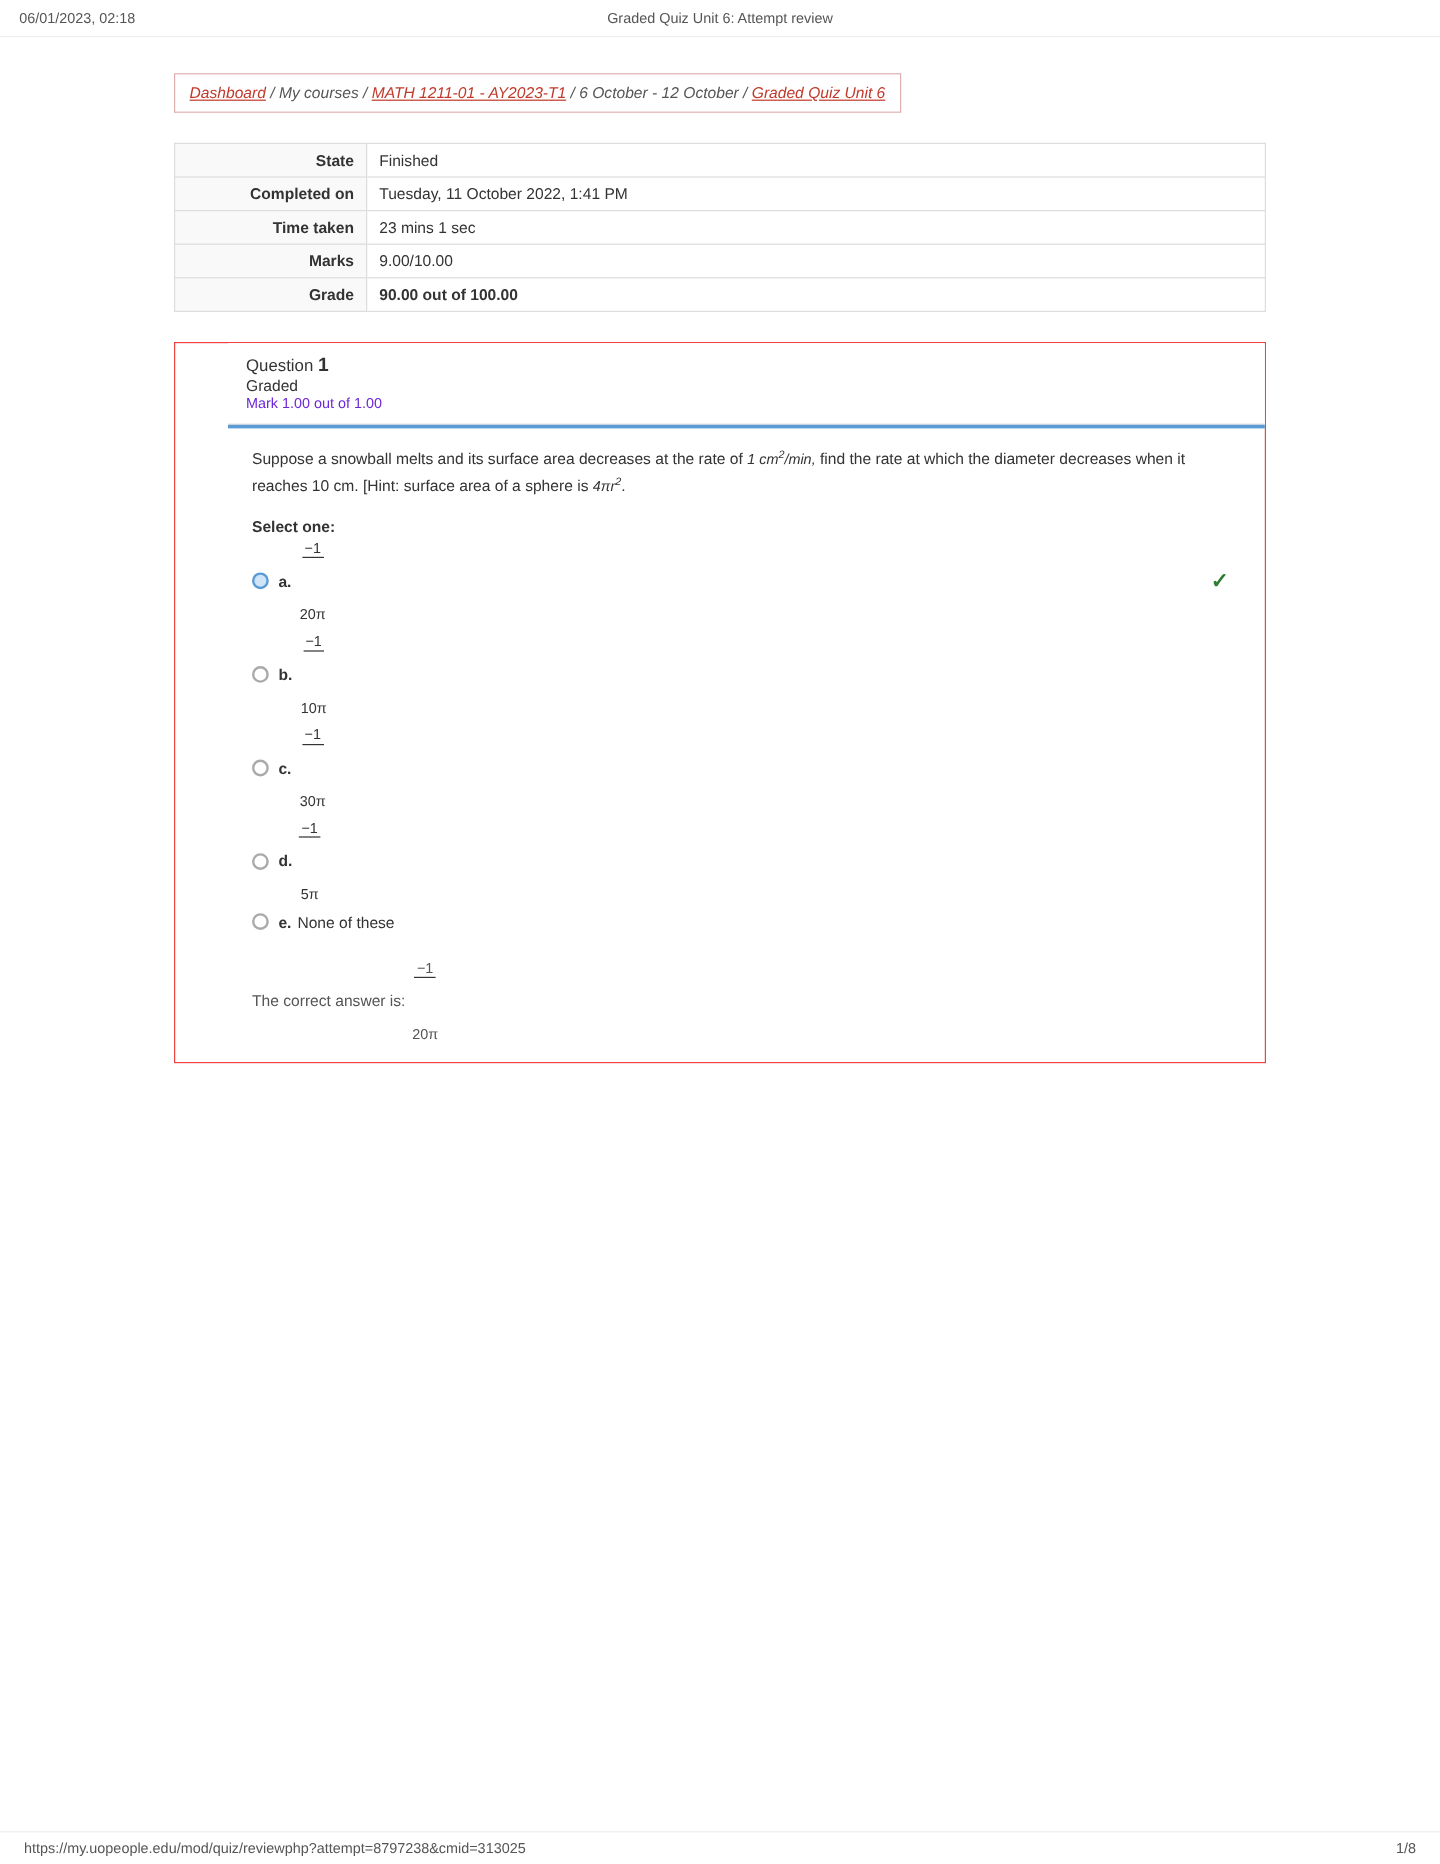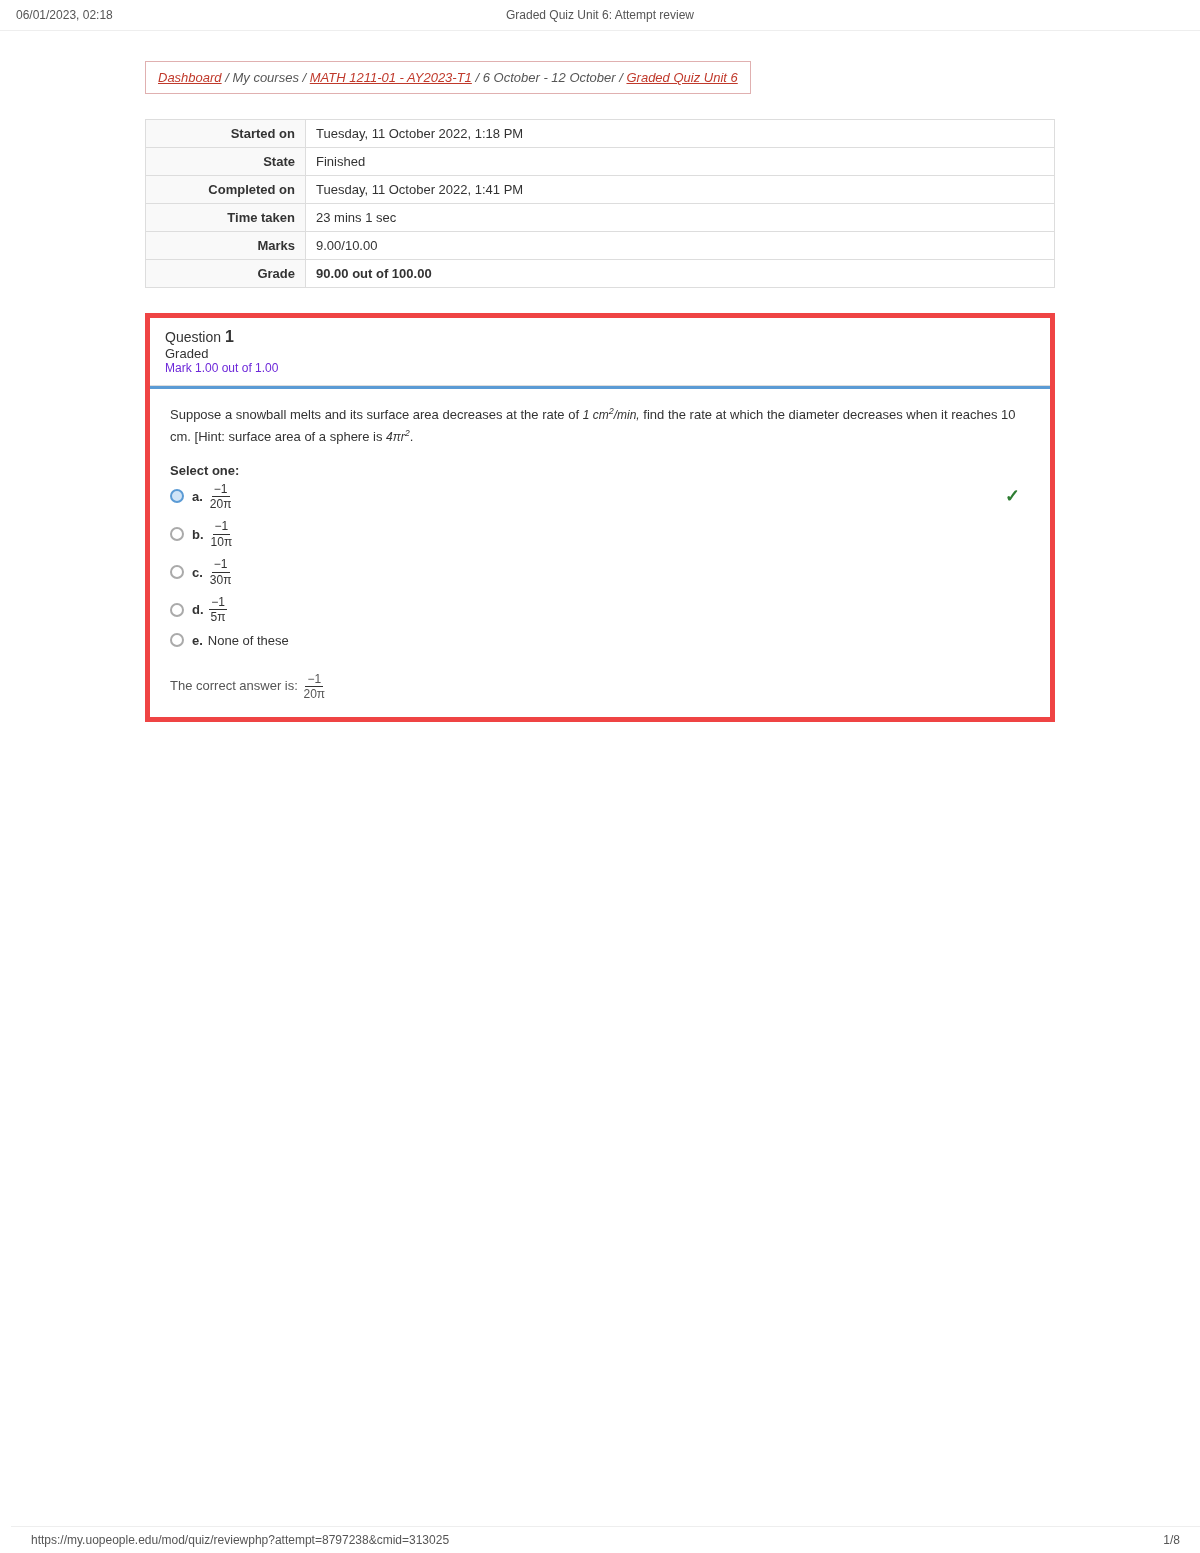--- a/index.html
+++ b/index.html
@@ -55,22 +55,23 @@
       padding: 6px 10px;
       border: 1px solid #ddd;
     }
     .info-table tr td:first-child {
       text-align: right;
       font-weight: bold;
       width: 160px;
       background: #f9f9f9;
     }
     .question-block {
-      border: 5px solid #ef4444;
+      border: 1px solid #ef4444;
       margin-bottom: 20px;
+      padding-left: 44px;
     }
     .question-header {
       padding: 10px 15px;
       background: #fff;
       border-bottom: 1px solid #ddd;
     }
     .question-header .q-number {
       font-size: 14px;
       font-weight: normal;
     }
@@ -148,29 +149,30 @@
       vertical-align: middle;
       font-size: 12px;
       line-height: 1.2;
     }
     .fraction .num {
       border-bottom: 1px solid #333;
       padding: 0 2px;
     }
     .fraction .den {
       padding: 0 2px;
+      margin-top: 40px;
     }
     .formula-inline {
       font-style: italic;
       font-size: 12px;
     }
     .bottom-bar {
       position: fixed;
       bottom: 0;
-      left: 11px;
+      left: 0;
       right: 0;
       padding: 6px 20px;
       font-size: 12px;
       color: #555;
       background: #fff;
       border-top: 1px solid #eee;
       display: flex;
       justify-content: space-between;
     }
     sup { font-size: 9px; vertical-align: super; }
@@ -184,24 +186,20 @@
 </div>
 
 <div class="main-content">
 
   <div class="breadcrumb">
     <a href="#">Dashboard</a><span> / My courses / </span><a href="#">MATH 1211-01 - AY2023-T1</a><span> / 6 October - 12 October / </span><a href="#">Graded Quiz Unit 6</a>
   </div>
 
   <table class="info-table">
     <tbody>
-        <tr>
-      <td>Started on</td>
-      <td>Tuesday, 11 October 2022, 1:18 PM</td>
-    </tr>
     <tr>
       <td>State</td>
       <td>Finished</td>
     </tr>
     <tr>
       <td>Completed on</td>
       <td>Tuesday, 11 October 2022, 1:41 PM</td>
     </tr>
     <tr>
       <td>Time taken</td>

